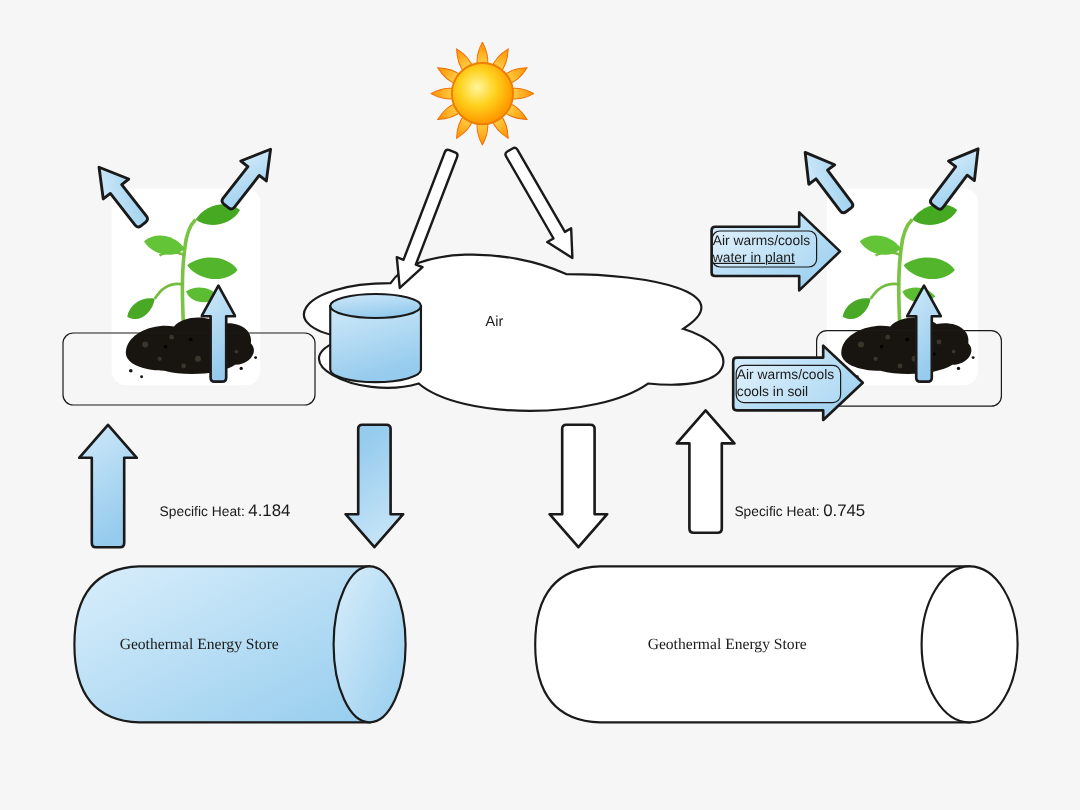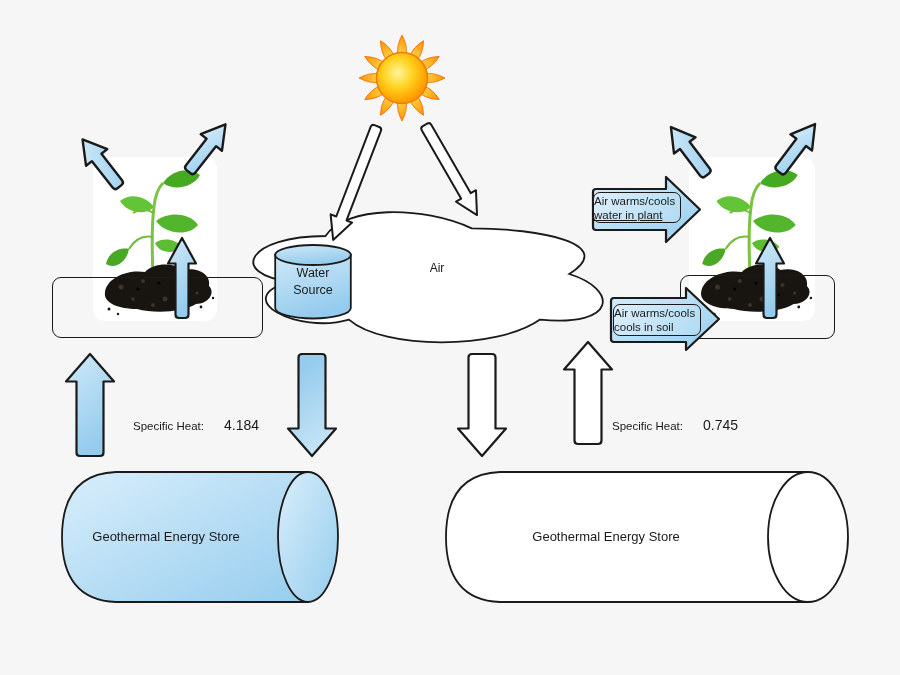--- a/index.html
+++ b/index.html
@@ -9,22 +9,22 @@
   .soil-box{border:1.7px solid #1a1a1a; border-radius:9px; background:transparent; box-sizing:border-box;}
   .plant-photo{background:#ffffff; border-radius:12px;}
   .label{white-space:nowrap;}
   .center{text-align:center;}
   .air-label{font-size:12px;}
   .ws-label{font-size:12.5px; line-height:16.5px; text-align:center;}
   .callout-box{box-sizing:border-box; border:1.6px solid #1a1a1a; border-radius:7px;
     background:linear-gradient(135deg,#ddeffb 0%,#b0daf3 100%);
     font-size:11.5px; line-height:14px; padding-top:1px;}
   .sh{font-size:11.5px;}
-  .sh .val{font-size:14px; margin-left:20px;}
-  .store-label{font-size:13px; text-align:center;}
+  .sh .val{font-size:14px; margin-left:3px;}
+  .store-label{font-size:13px; text-align:center;font-family:Liberation Serif, serif;}
   svg{display:block; overflow:visible;}
 </style>
 </head>
 <body>
 
 <div id="canvas">
 
   <svg width="0" height="0" class="abs" aria-hidden="true">
     <defs>
       <linearGradient id="gBlue" x1="0" y1="0" x2="1" y2="1">
@@ -103,37 +103,33 @@
   <svg class="abs plant-photo" style="left:689px; top:157px;" width="126" height="164" viewBox="0 0 124 164" preserveAspectRatio="none">
       <use href="#plantSym"></use>
     </svg>
 
   <div class="abs soil-box" style="left:52px; top:277px; width:211px; height:61px;"></div>
   <div class="abs soil-box" style="left:680px; top:275px; width:155px; height:64px;"></div>
 
   <svg class="abs" style="left:228px; top:198px;" width="390" height="152" viewBox="0 0 390 152">
     <path d="M 97.5 38 C 19.5 38 0 76 62.4 83.6 C 0 100.3 70.2 136.8 120.9 121.6 C 156 152 269.1 152 312 121.6 C 390 129.2 390 91.2 341.25 76 C 390 45.6 312 30.4 243.75 30.4 C 195 7.6 117 7.6 97.5 38 Z" fill="#ffffff" stroke="#1a1a1a" stroke-width="1.8"></path>
   </svg>
-  <div class="abs air-label center" style="left:411px; top:261px; width:52px;">Air</div>
+  <div class="abs air-label center" style="left:386px; top:261px; width:52px;">Air</div>
 
   <svg class="abs" style="left:342px; top:120px; transform:rotate(21deg);" width="26" height="126" fill="#ffffff" stroke="#1a1a1a" stroke-width="2" stroke-linejoin="round">
       <use href="#rayArrowLong"></use>
     </svg>
   <svg class="abs" style="left:438px; top:116px; transform:rotate(-30deg);" width="26" height="108" fill="#ffffff" stroke="#1a1a1a" stroke-width="2" stroke-linejoin="round">
       <use href="#rayArrowShort"></use>
     </svg>
 
   <svg class="abs" style="left:274px; top:244px;" width="78" height="78" viewBox="0 0 78 78">
     <path d="M 1.2 11 L 1.2 64 A 37.8 10.5 0 0 0 76.8 64 L 76.8 11 Z" fill="url(#gBlueV)" stroke="#1a1a1a" stroke-width="1.8"></path>
     <ellipse cx="39" cy="11" rx="37.8" ry="10" fill="url(#gBlueV)" stroke="#1a1a1a" stroke-width="1.8"></ellipse>
   </svg>
-  <div class="abs ws-label" style="left:274px; top:265px; width:78px;">
-    <span style="display:block;">Water</span>
-    <span style="display:block;">Source</span>
-  </div>
 
   <svg class="abs" style="left:590px; top:172px;" width="114" height="76" viewBox="0 0 114 76">
     <path d="M 110 37.5 L 76 5 L 76 17 L 6 17 Q 3 17 3 20 L 3 55 Q 3 58 6 58 L 76 58 L 76 70 Z" fill="url(#gBlue)" stroke="#1a1a1a" stroke-width="2.2" stroke-linejoin="round"></path>
   </svg>
   <div class="abs callout-box" style="left:593px; top:192px; width:88px; height:31px;">
     <span style="display:block;">Air warms/cools</span>
     <span style="display:block;text-decoration:underline;">water in plant</span>
   </div>
 
   <svg class="abs" style="left:608px; top:284px;" width="114" height="70" viewBox="0 0 114 70">

